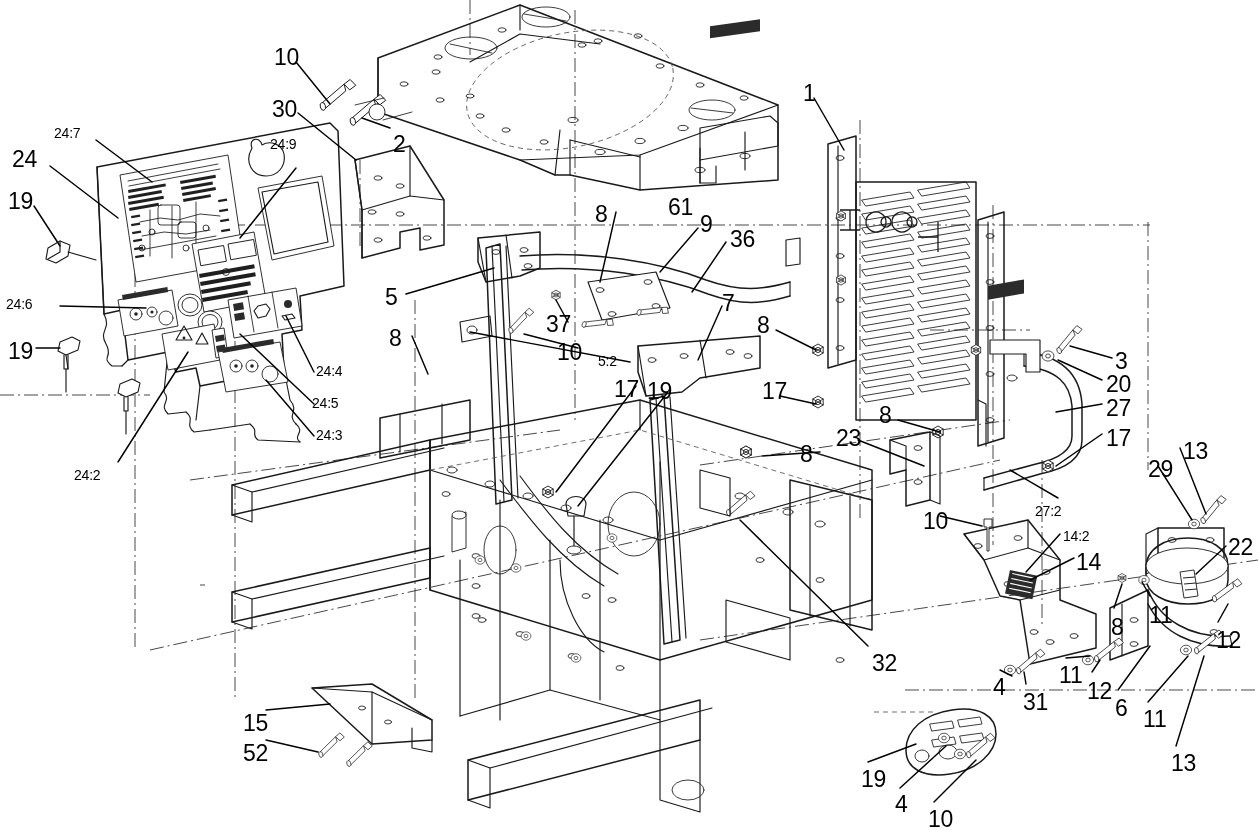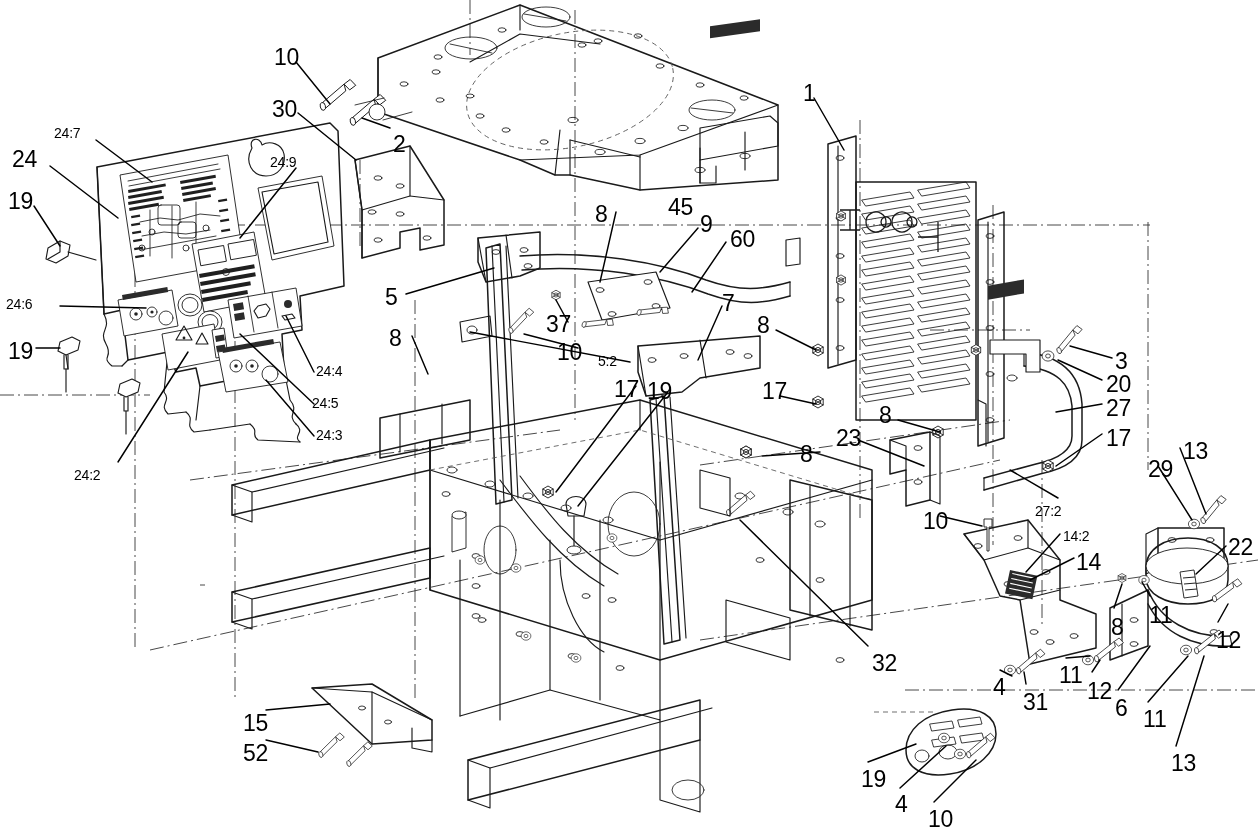--- a/index.html
+++ b/index.html
@@ -784,27 +784,27 @@
     <path class="ld" d="M266,740 L318,752"></path>
   </g>
 </svg>
 
 <div id="callout-layer">
       <div class="callout" style="left: 274px; top: 46px;">10</div>
       <div class="callout" style="left: 272px; top: 98px;">30</div>
       <div class="callout" style="left: 393px; top: 133px;">2</div>
       <div class="callout sm" style="left: 54px; top: 126px;">24:7</div>
       <div class="callout" style="left: 12px; top: 148px;">24</div>
-      <div class="callout sm" style="left: 270px; top: 155px;">24:9</div>
+      <div class="callout sm" style="left: 270px; top: 137px;">24:9</div>
       <div class="callout" style="left: 8px; top: 190px;">19</div>
       <div class="callout" style="left: 803px; top: 82px;">1</div>
       <div class="callout" style="left: 595px; top: 203px;">8</div>
-      <div class="callout" style="left: 668px; top: 196px;">45</div>
+      <div class="callout" style="left: 668px; top: 196px;">61</div>
       <div class="callout" style="left: 700px; top: 213px;">9</div>
-      <div class="callout" style="left: 730px; top: 228px;">60</div>
+      <div class="callout" style="left: 730px; top: 228px;">36</div>
       <div class="callout" style="left: 385px; top: 286px;">5</div>
       <div class="callout sm" style="left: 6px; top: 297px;">24:6</div>
       <div class="callout" style="left: 8px; top: 340px;">19</div>
       <div class="callout" style="left: 546px; top: 313px;">37</div>
       <div class="callout" style="left: 557px; top: 341px;">10</div>
       <div class="callout" style="left: 722px; top: 292px;">7</div>
       <div class="callout" style="left: 757px; top: 314px;">8</div>
       <div class="callout" style="left: 389px; top: 327px;">8</div>
       <div class="callout" style="left: 1115px; top: 350px;">3</div>
       <div class="callout" style="left: 1106px; top: 373px;">20</div>

